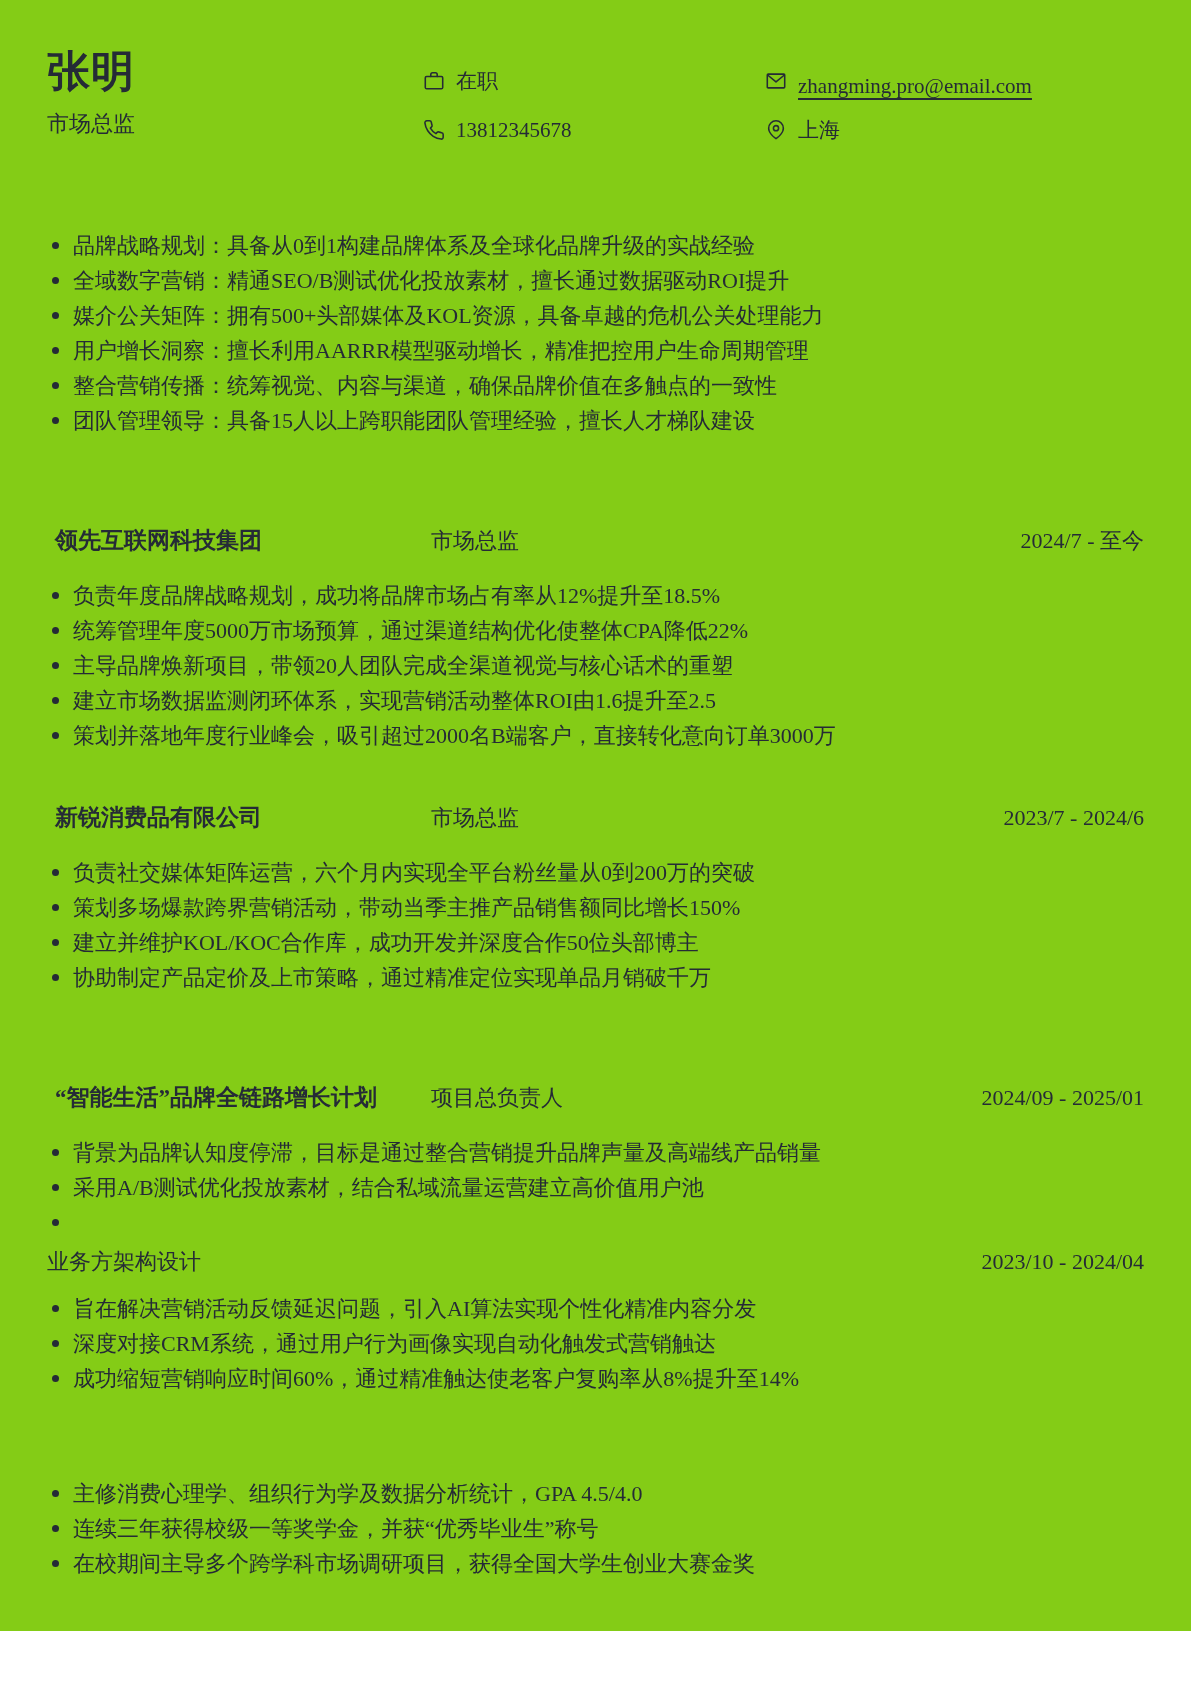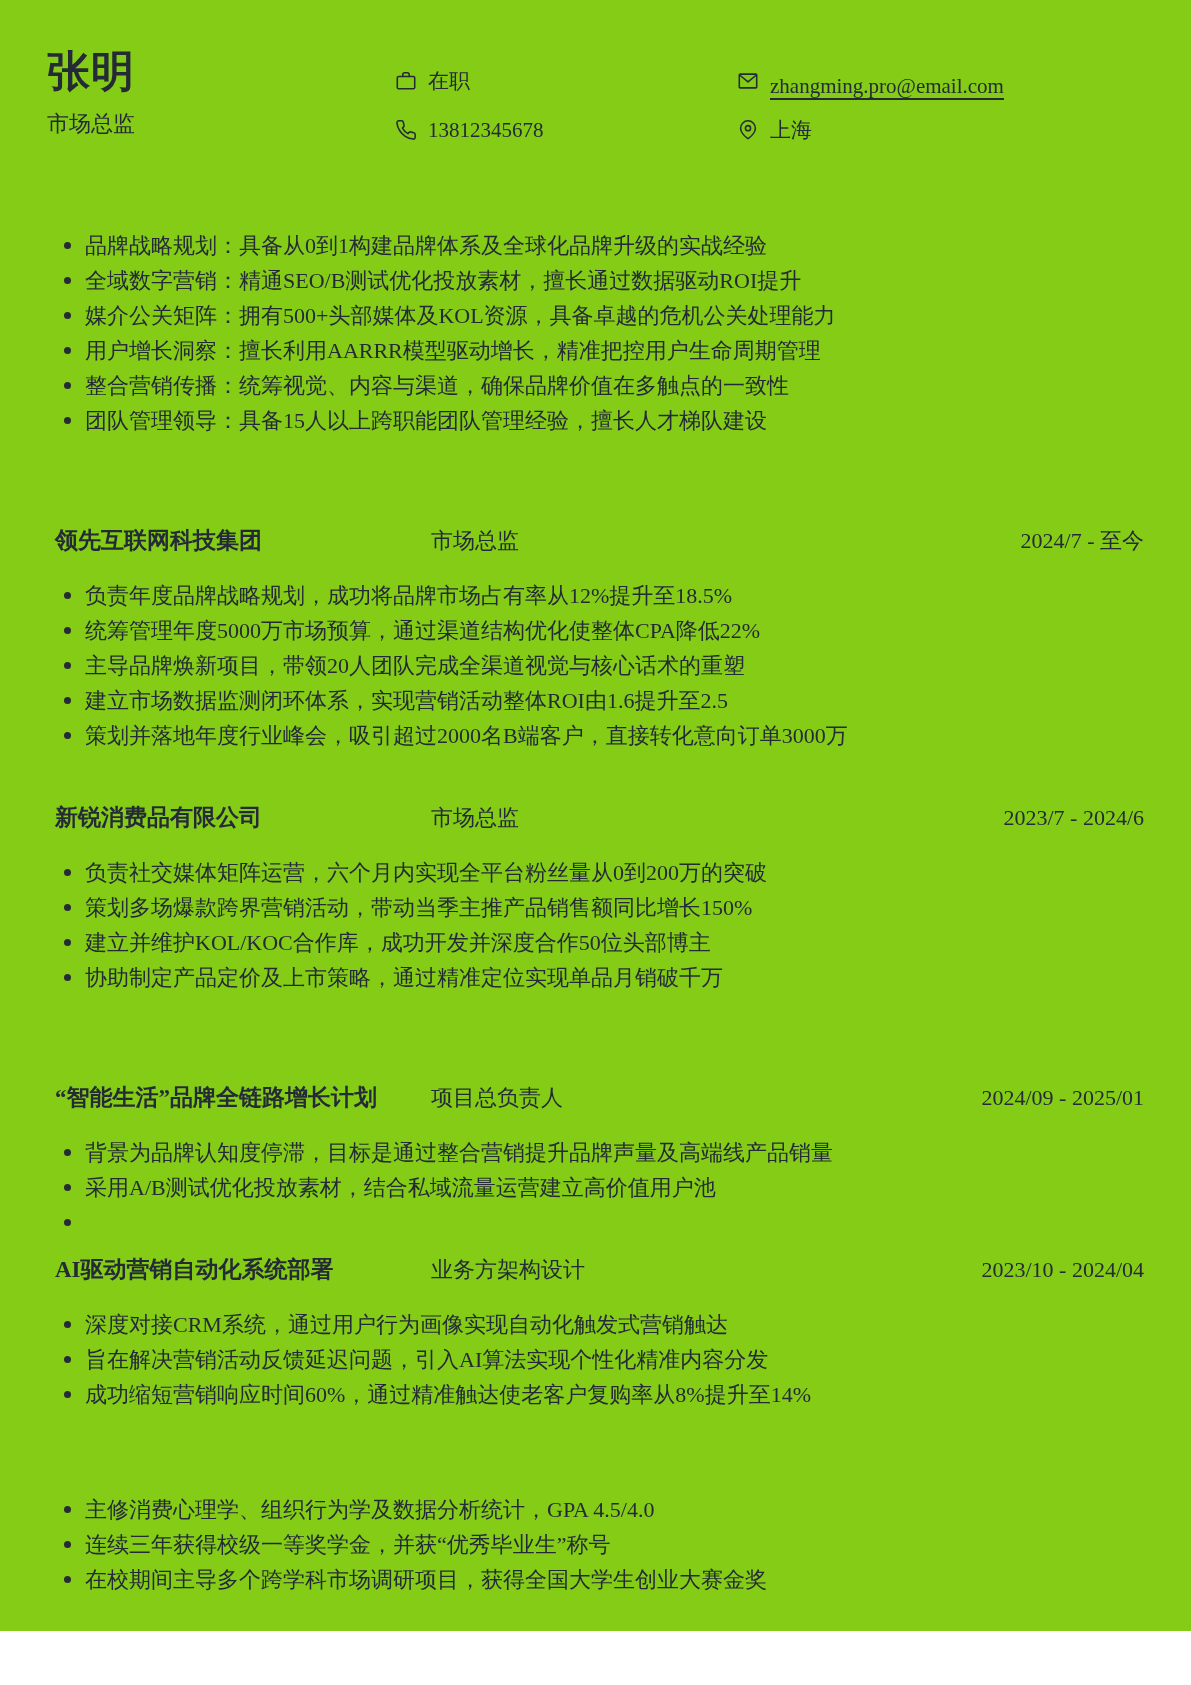--- a/index.html
+++ b/index.html
@@ -22,21 +22,21 @@
     margin: 0;
     font-size: 43px;
     line-height: 1.2;
     font-weight: 800;
     letter-spacing: 1px;
   }
   .headline { margin-top: 12px; font-size: 22px; line-height: 1.3; }
 
   .contact {
     position: absolute;
-    left: 348px;
+    left: 376px;
     top: 60px;
     display: grid;
     grid-template-columns: 342px auto;
     row-gap: 14px;
   }
   .contact-item {
     display: flex;
     align-items: center;
     gap: 11px;
     font-size: 21px;
@@ -67,21 +67,21 @@
   .entry-org {
     margin: 8px;
     font-size: 23px;
     font-weight: 700;
     min-width: 368px;
     padding-right: 20px;
   }
   .entry-role { font-size: 22px; }
   .entry-period { margin-left: auto; font-size: 22px; white-space: nowrap; }
 
-  ul.bullets { list-style: none; margin: 12px; padding: 0; }
+  ul.bullets { list-style: none; margin: 0; padding: 0; }
   ul.bullets li {
     position: relative;
     padding-left: 26px;
     font-size: 22px;
     line-height: 35px;
   }
   .dot {
     position: absolute;
     left: 5px;
     top: 14px;
@@ -197,27 +197,26 @@
       </div>
       <ul class="bullets">
         <li><span class="dot"></span><span>背景为品牌认知度停滞，目标是通过整合营销提升品牌声量及高端线产品销量</span></li>
         <li><span class="dot"></span><span>采用A/B测试优化投放素材，结合私域流量运营建立高价值用户池</span></li>
         <li><span class="dot"></span></li>
       </ul>
     </article>
 
     <article class="entry">
       <div class="entry-header">
-        <h2 class="entry-org">AI驱动营销自动化系统部署</h2>
         <div class="entry-role">业务方架构设计</div>
         <div class="entry-period">2023/10 - 2024/04</div>
       </div>
       <ul class="bullets">
+        <li><span class="dot"></span><span>旨在解决营销活动反馈延迟问题，引入AI算法实现个性化精准内容分发</span></li>
         <li><span class="dot"></span><span>深度对接CRM系统，通过用户行为画像实现自动化触发式营销触达</span></li>
-        <li><span class="dot"></span><span>旨在解决营销活动反馈延迟问题，引入AI算法实现个性化精准内容分发</span></li>
         <li><span class="dot"></span><span>成功缩短营销响应时间60%，通过精准触达使老客户复购率从8%提升至14%</span></li>
       </ul>
     </article>
 
   </section>
 
   <section class="group">
     <article class="entry">
       <ul class="bullets">
         <li><span class="dot"></span><span>主修消费心理学、组织行为学及数据分析统计，GPA 4.5/4.0</span></li>

